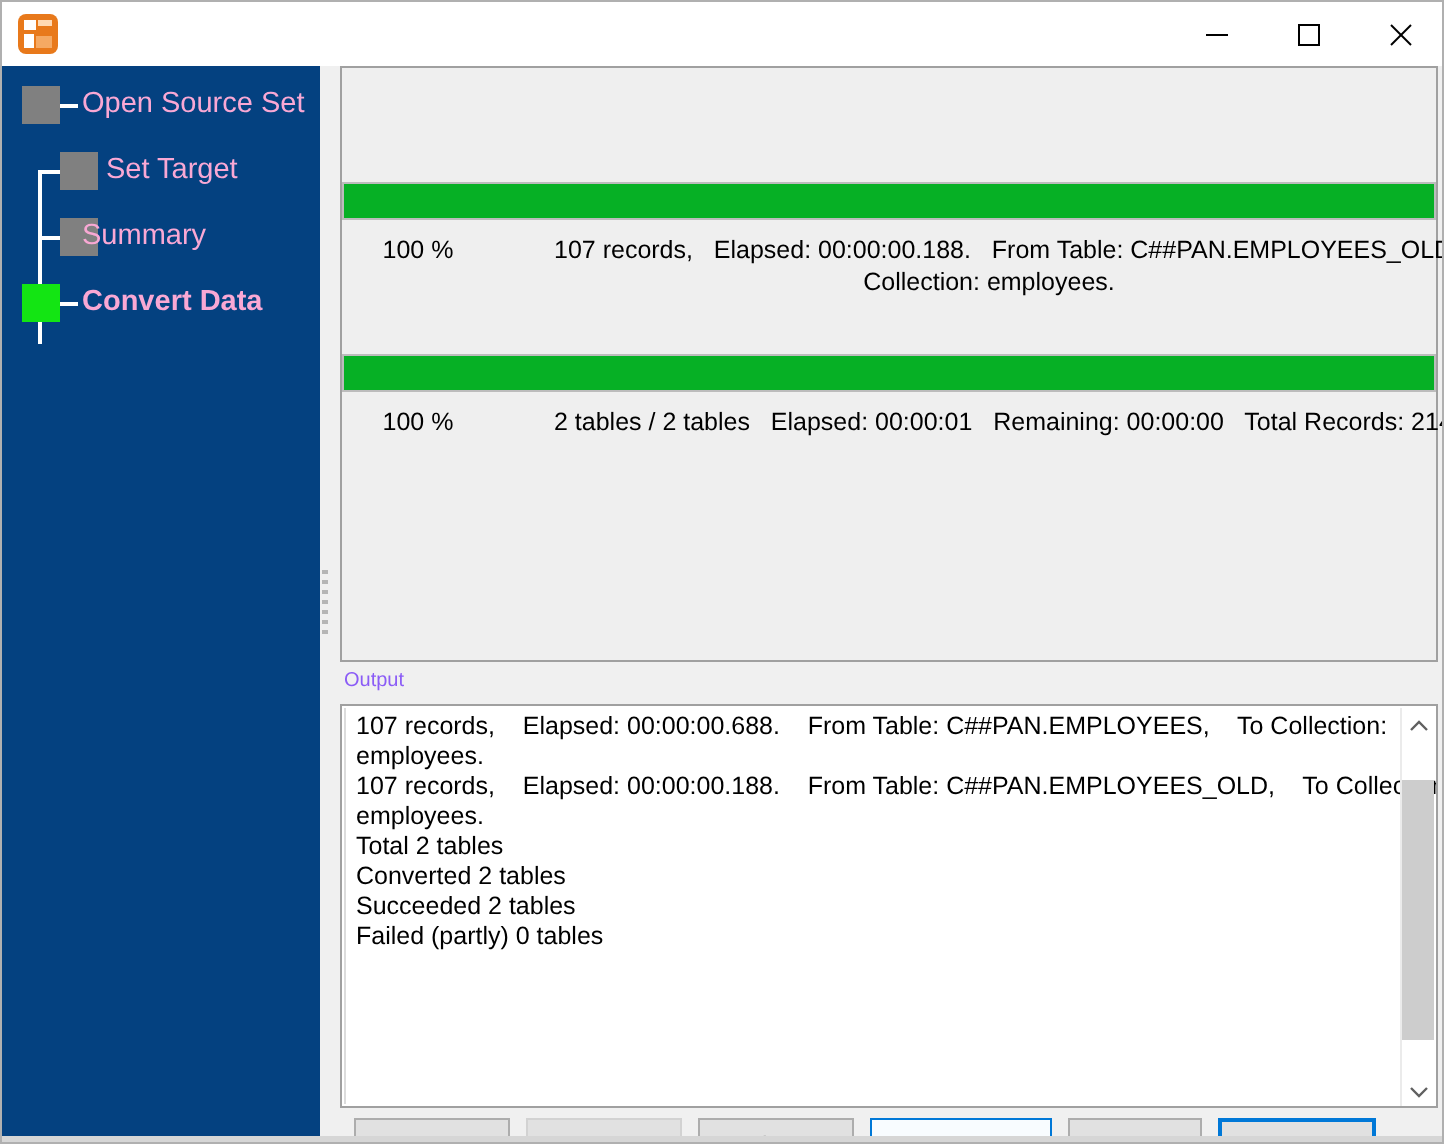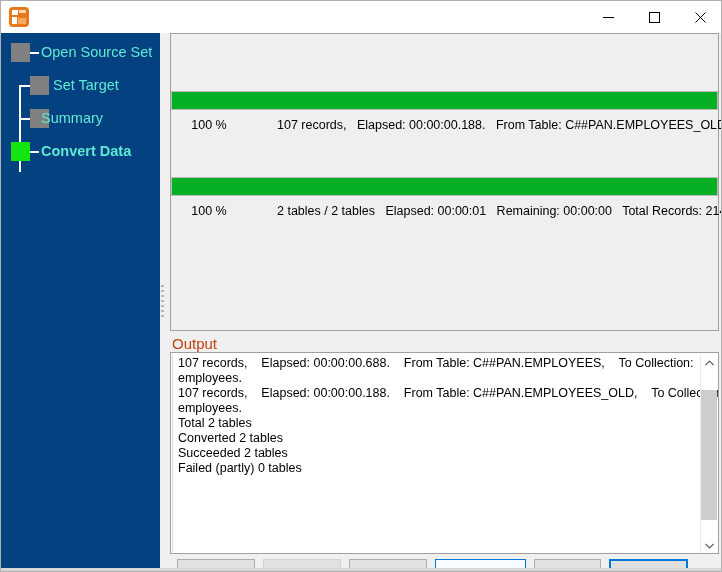--- a/index.html
+++ b/index.html
@@ -102,21 +102,21 @@
     width: 19px; height: 19px;
     background: #808080;
   }
   .tnode.active { background: #13e513; }
   .tnode-1 { left: 10px; top: 10px; }
   .tnode-2 { left: 29px; top: 43px; }
   .tnode-3 { left: 29px; top: 76px; }
   .tnode-4 { left: 10px; top: 109px; }
   .tlabel {
     position: absolute;
-    color: #5eead4;
+    color: #f9a8d4;
     font-size: 14.5px;
     line-height: 19px;
     white-space: nowrap;
   }
   .tlabel-1 { left: 40px; top: 10px; }
   .tlabel-2 { left: 52px; top: 43px; }
   .tlabel-3 { left: 40px; top: 76px; }
   .tlabel-4 { left: 40px; top: 109px; font-weight: bold; }
 
   
@@ -193,22 +193,22 @@
 
   
   .output-group {
     position: absolute;
     left: 4px; top: 302px;
     width: 549px; height: 219px;
   }
   .output-title {
     position: absolute;
     left: 2px; top: 0;
-    font-size: 15px;
-    color: #c2410c;
+    font-size: 10px;
+    color: #8b5cf6;
   }
   .output-box {
     position: absolute;
     left: 0px; top: 17px;
     width: 549px; height: 202px;
     background: #ffffff;
     border: 1px solid #a0a0a0;
     box-sizing: border-box;
     overflow: hidden;
   }
@@ -357,21 +357,21 @@
 
   <div class="main">
 
     <div class="progress-panel">
 
       <div class="pbar pbar-1">
         <div class="fill" style="width:100%"></div>
       </div>
       <div class="status-row status-1">
         <span class="status-pct">100 %</span>
-        <span class="status-body"><span class="seg">107 records,</span><span class="seg">&nbsp;&nbsp; </span><span class="seg">Elapsed: 00:00:00.188.</span><span class="seg">&nbsp;&nbsp; </span><span class="seg">From Table: C##PAN.EMPLOYEES_OLD,</span><br></span>
+        <span class="status-body"><span class="seg">107 records,</span><span class="seg">&nbsp;&nbsp; </span><span class="seg">Elapsed: 00:00:00.188.</span><span class="seg">&nbsp;&nbsp; </span><span class="seg">From Table: C##PAN.EMPLOYEES_OLD,</span><br><span class="seg">Collection: employees.</span></span>
       </div>
 
       <div class="pbar pbar-2">
         <div class="fill" style="width:100%"></div>
       </div>
       <div class="status-row status-2">
         <span class="status-pct">100 %</span>
         <span class="status-body"><span class="seg">2 tables / 2 tables</span><span class="seg">&nbsp;&nbsp; </span><span class="seg">Elapsed: 00:00:01</span><span class="seg">&nbsp;&nbsp; </span><span class="seg">Remaining: 00:00:00</span><span class="seg">&nbsp;&nbsp; </span><span class="seg">Total Records: 214</span></span>
       </div>
 

